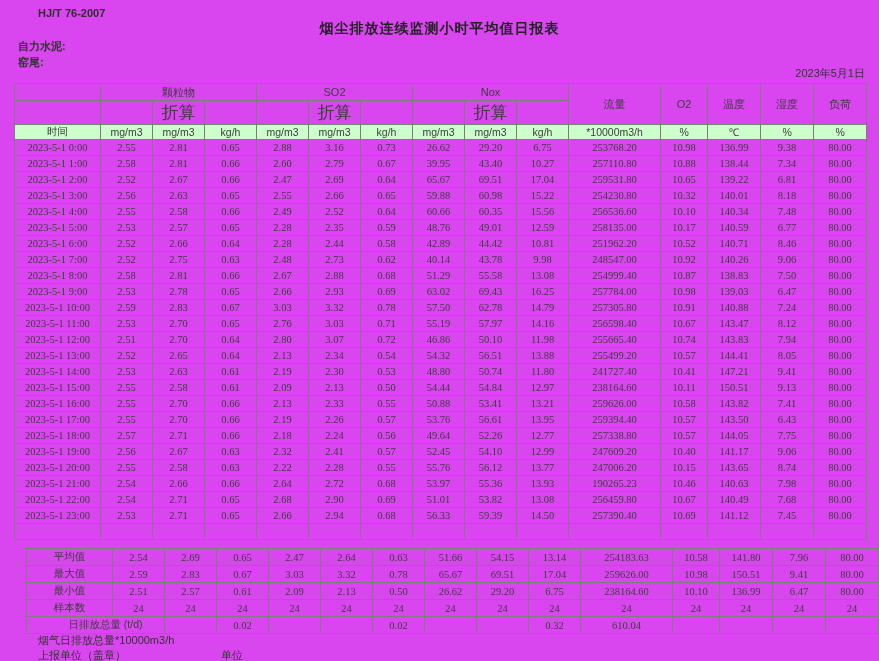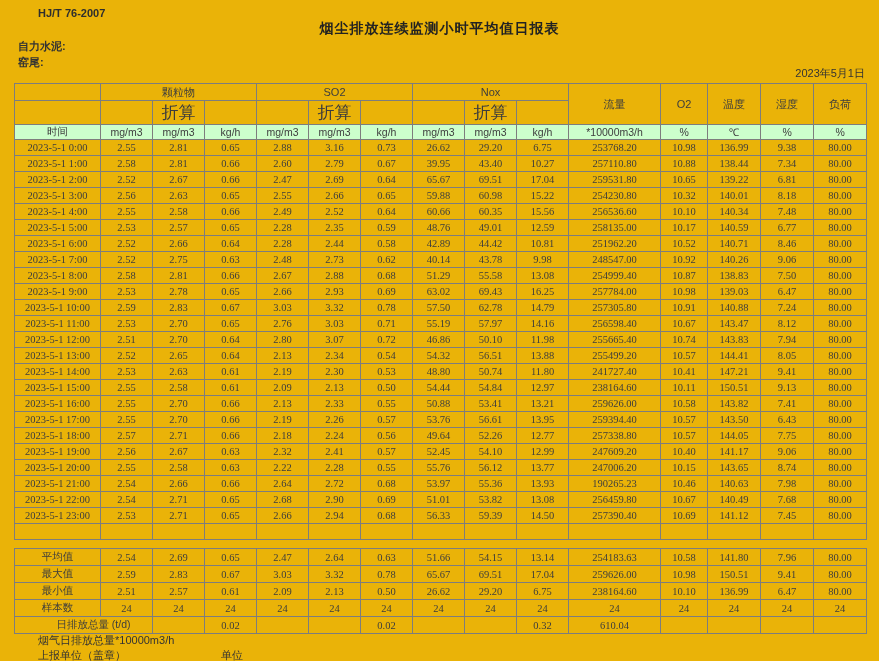--- a/index.html
+++ b/index.html
@@ -2,42 +2,42 @@
 <html><head>
 <meta charset="utf-8">
 <style>
   * { margin:0; padding:0; box-sizing:border-box; }
   html,body { background:#ffffff; }
   body {
     width:879px; height:661px;
     font-family:"Liberation Sans", sans-serif;
     color:#333333;
   }
-  .page { position:relative; width:879px; height:661px; overflow:hidden; background:#eab308; }
+  .page { position:relative; width:879px; height:661px; overflow:hidden; background:#d946ef; }
 
   .doc-code { position:absolute; left:38px; top:7px; font-size:11px; font-weight:bold; color:#2e2e2e; }
   .title    { position:absolute; left:0; top:20px; width:100%; text-align:center;
               font-size:14px; font-weight:bold; letter-spacing:1px; color:#222; }
   .company  { position:absolute; left:18px; top:39px; font-size:11px; font-weight:bold; }
   .location { position:absolute; left:18px; top:55px; font-size:11px; font-weight:bold; }
   .date     { position:absolute; right:14px; top:66px; font-size:11px; }
 
   .tables { position:absolute; left:14px; top:83px; width:852px; }
 
   table { border-collapse:collapse; table-layout:fixed; width:852px; }
   td {
     border:1px solid #7d7d7d;
     text-align:center; vertical-align:middle;
     font-size:10.5px; height:16px;
     white-space:nowrap; overflow:hidden;
     font-family:"Liberation Serif", serif;
     color:#3d3d3d;
   }
   table.main { border:1.5px solid #6f6f6f; }
-  table.summary { border:1.5px solid #6f6f6f; margin-top:8px; }
+  table.summary { border:1.5px solid #6f6f6f; margin-top:8px;margin-left:12px; }
   .summary td { height:17px; }
 
   thead td { font-family:"Liberation Sans", sans-serif; }
   tr.h1 td { height:17px; font-size:11px; }
   tr.h2 td { height:16px; font-size:17px; }
   tr.h3 td { height:14px; background:#ccffcc; font-size:10.5px; }
 
   .total-label { text-align:center; padding-left:20px; font-family:"Liberation Sans", sans-serif; }
   .label-cell  { font-family:"Liberation Sans", sans-serif; }
 

